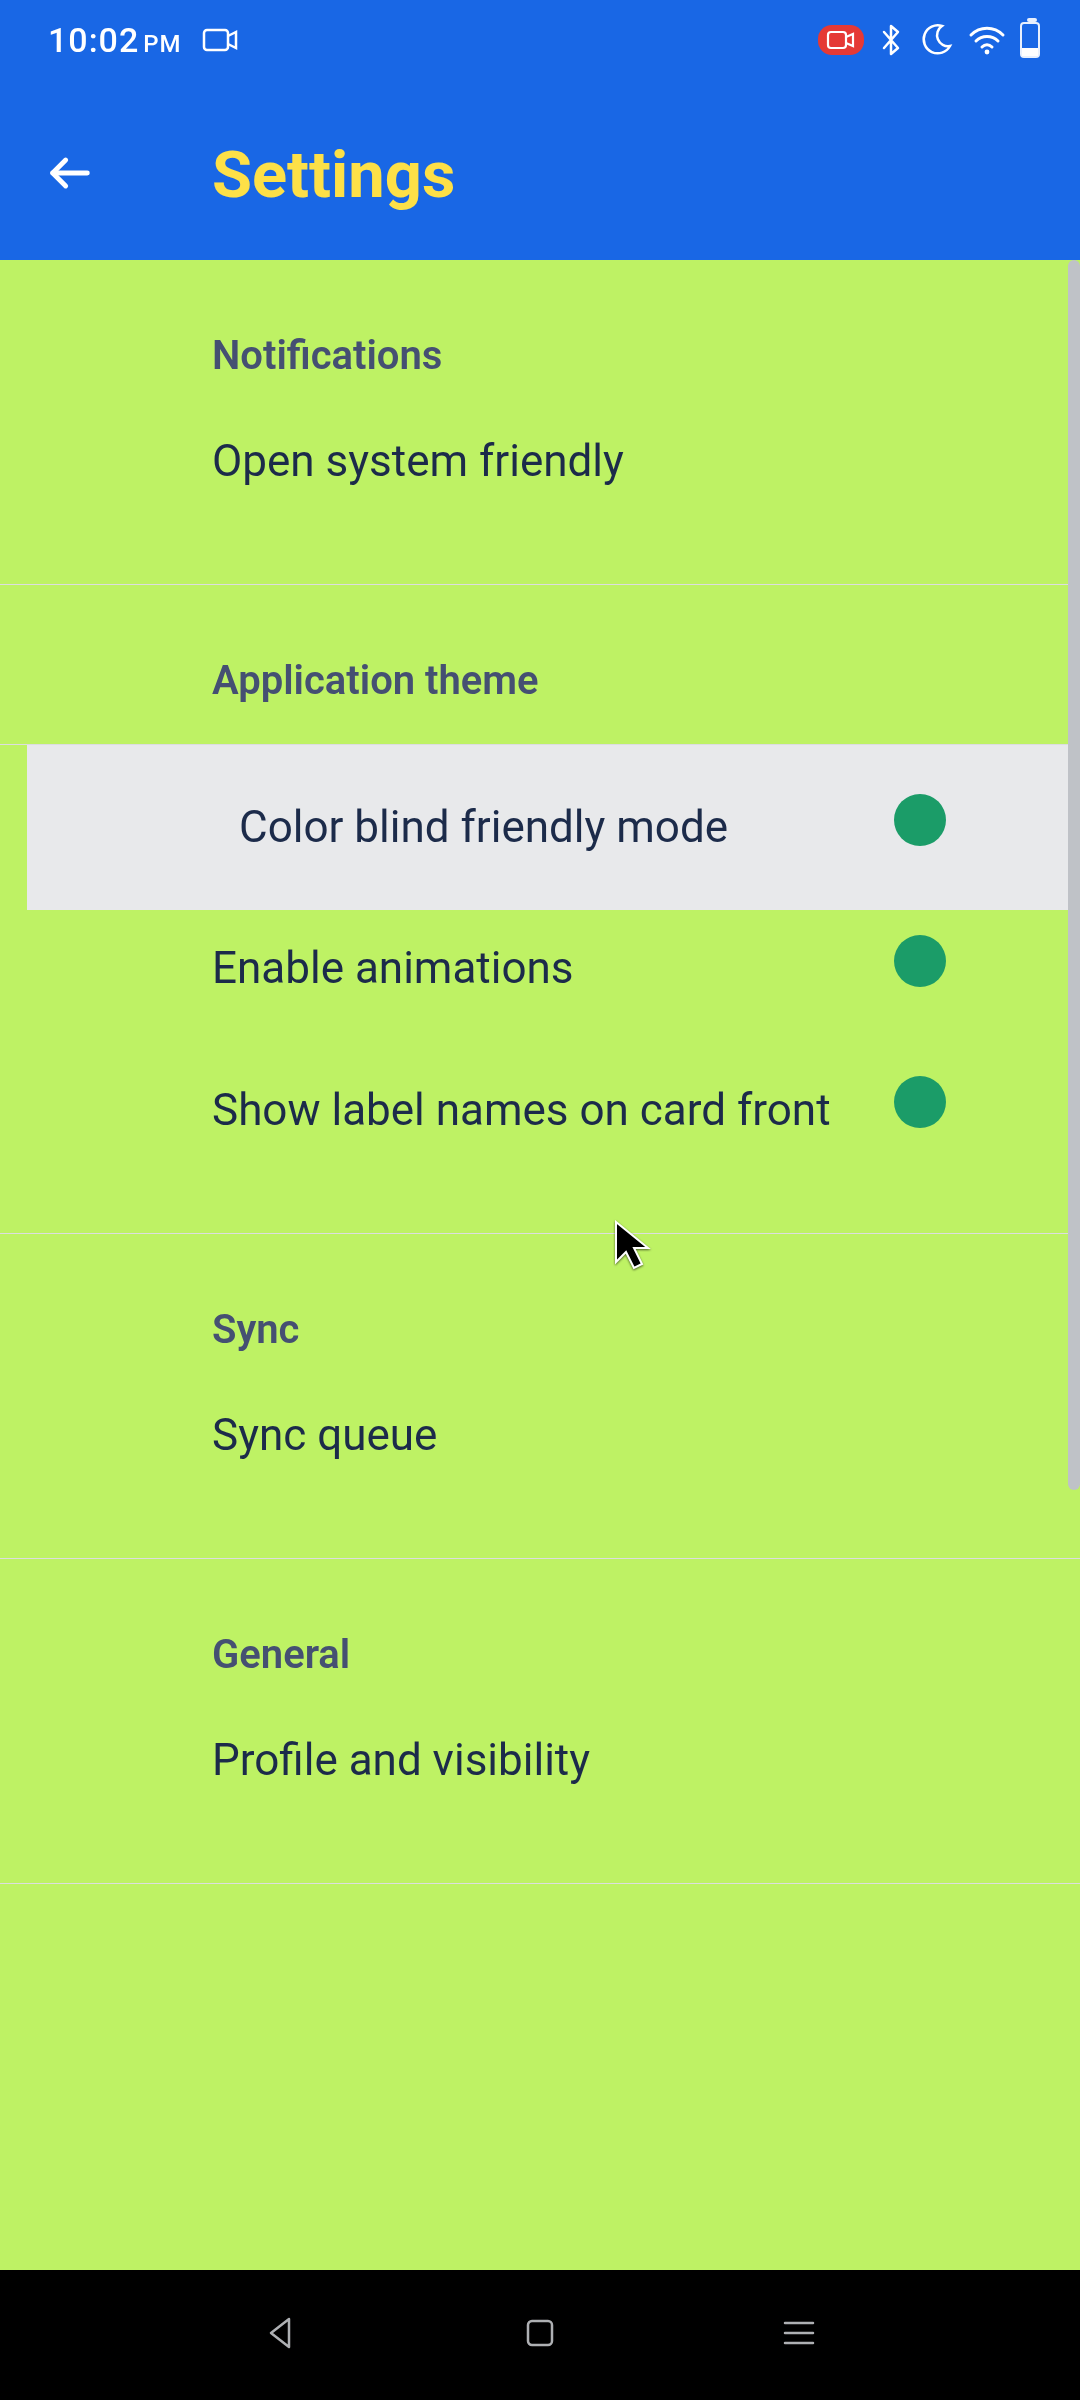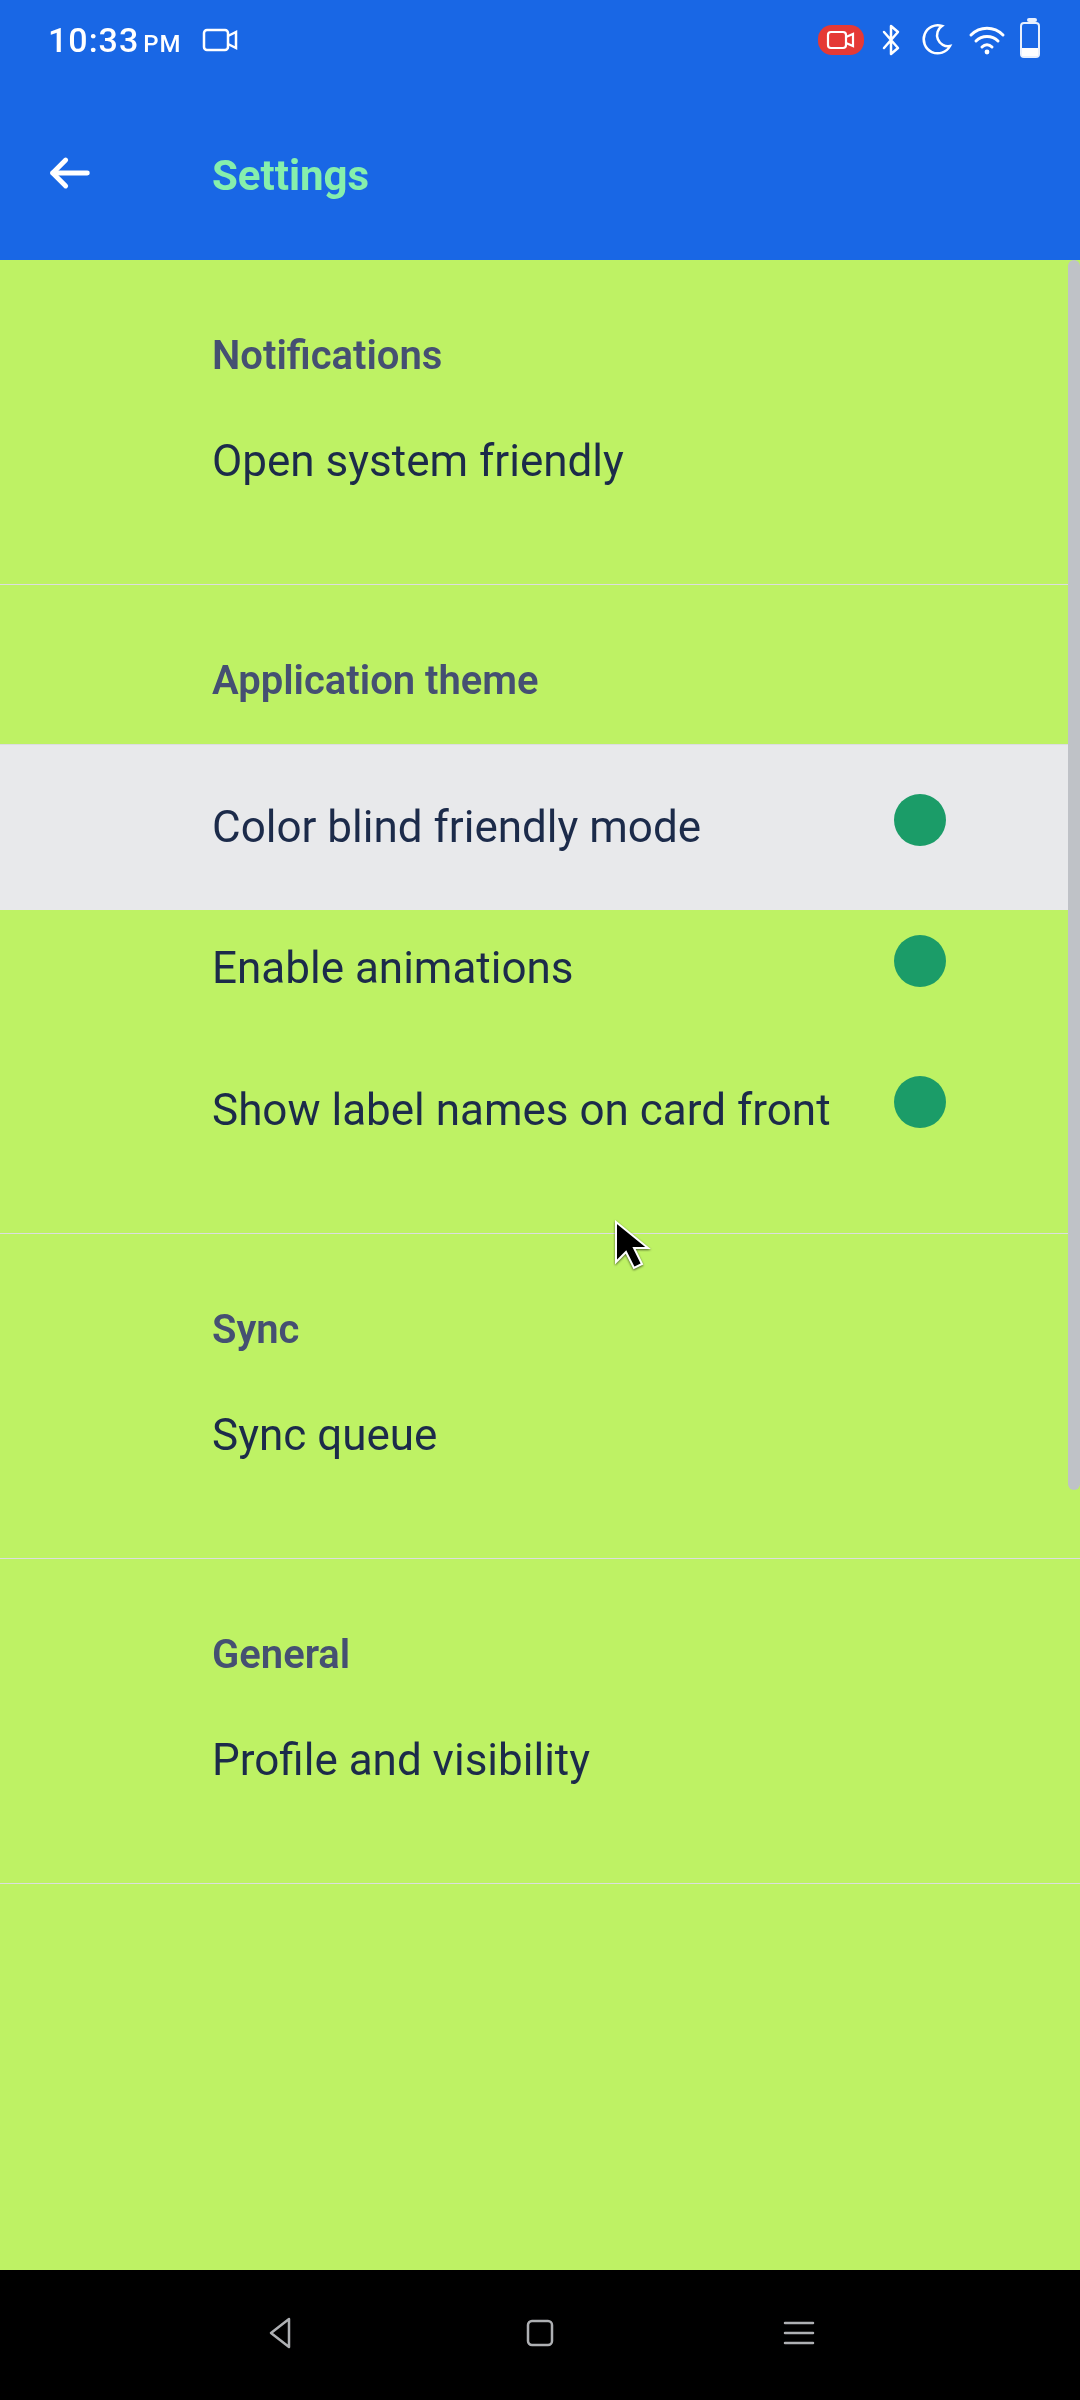--- a/index.html
+++ b/index.html
@@ -61,23 +61,23 @@
     align-items: center;
     color: #fff;
   }
   .back-btn {
     width: 140px;
     display: flex;
     align-items: center;
     justify-content: center;
   }
   .app-title {
-    font-size: 42px;
+    font-size: 65px;
     font-weight: 700;
-    color:#86efac;
+    color:#fde047;
     padding-left: 72px;
   }
 
   
   .content {
     flex: 1;
     overflow-y: auto;
     background: #bef264;
     position: relative;
   }
@@ -101,21 +101,21 @@
   }
   .item {
     padding: 54px 40px 54px 212px;
     font-size: 44px;
     color: #1c2b4a;
     font-weight: 400;
     display:flex;
     align-items:center;
   }
   .item + .item { padding-top: 30px; }
-  .item.highlight { background:#e8e9eb; }
+  .item.highlight { background:#e8e9eb;margin-left:27px; }
   .item-label { flex:1; line-height:1.3; padding-right:30px; }
   .toggle {
     width: 100px;
     height: 54px;
     flex:none;
   }
   .toggle-track{
     position:relative;
     width:86px; height:38px;
     background:#8ed0b9;
@@ -148,21 +148,21 @@
     padding: 0 150px;
   }
   .nav-btn { color:#aeb0b3; display:flex; align-items:center; justify-content:center; }
 </style>
 </head>
 <body>
 
 <div class="status-bar">
   <div class="status-left">
     <span class="status-time">
-      <span>10:33</span><small>PM</small>
+      <span>10:02</span><small>PM</small>
     </span>
     <span class="status-icon">
       <svg width="38" height="28" viewBox="0 0 38 28" fill="none" stroke="#fff" stroke-width="2.5">
         <rect x="2" y="4" width="24" height="20" rx="3"></rect>
         <path d="M26 10 L34 6 V22 L26 18"></path>
       </svg>
     </span>
   </div>
   <div class="status-right">
     <span class="rec-badge status-icon">

